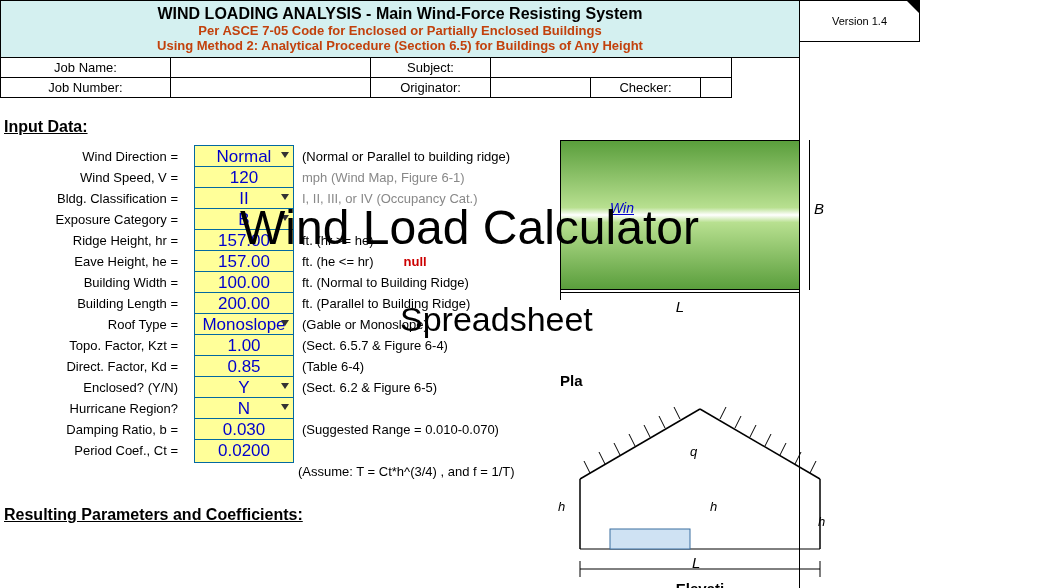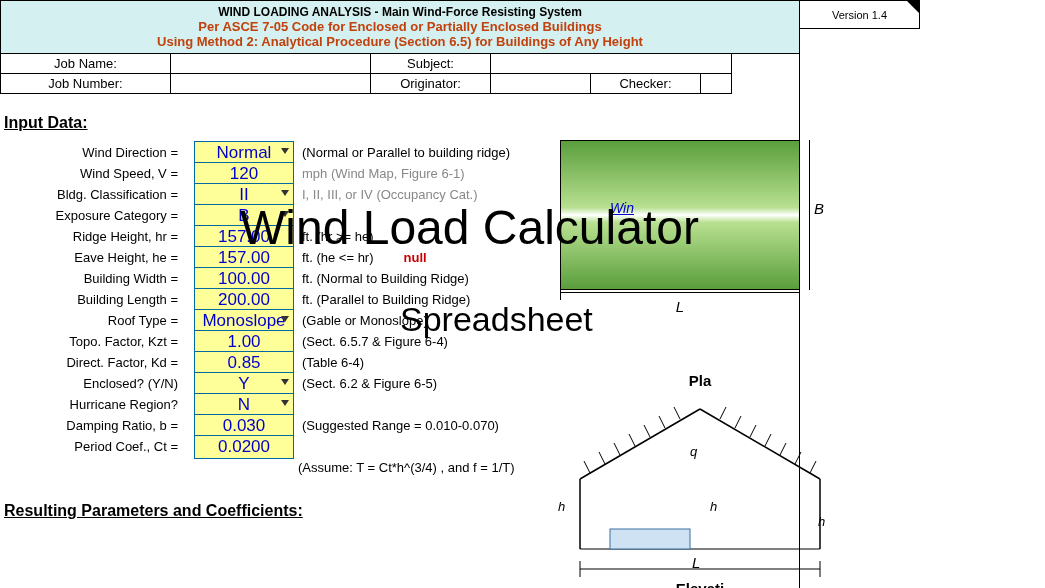--- a/index.html
+++ b/index.html
@@ -1,20 +1,20 @@
 <!DOCTYPE html>
 <html><head>
 <meta charset="utf-8">
 <style>
 * { box-sizing: border-box; margin: 0; padding: 0; }
 body { font-family: Arial, sans-serif; font-size: 13px; color: #000; background: #fff; width: 1045px; height: 588px; overflow: hidden; position: relative; }
 .header-band { background: #d4f0f0; border: 1px solid #000; width: 800px; padding: 4px 0; }
-.version-box { position: absolute; top: 0; left: 800px; width: 120px; height: 29px; border: 1px solid #000; border-left: none; display: flex; align-items: center; justify-content: center; font-size: 11px; color: #000; }
+.version-box { position: absolute; top: 0; left: 800px; width: 120px; height: 42px; border: 1px solid #000; border-left: none; display: flex; align-items: center; justify-content: center; font-size: 11px; color: #000; }
 .version-corner { position: absolute; top: 0; right: 0; width: 0; height: 0; border-style: solid; border-width: 0 12px 12px 0; border-color: transparent #000 transparent transparent; }
-.title { font-weight: bold; text-align: center; font-size: 12px; }
+.title { font-weight: bold; text-align: center; font-size: 16px; }
 .subtitle-red { color: #c2410c; font-weight: bold; text-align: center; font-size: 13px; }
 .info-row { display: flex; width: 732px; border-left: 1px solid #000; border-right: 1px solid #000; border-bottom: 1px solid #000; }
 .info-cell-label { border-right: 1px solid #000; padding: 2px 6px; text-align: center; font-size: 13px; }
 .info-cell-value { border-right: 1px solid #000; padding: 2px 6px; }
 .section-heading { font-weight: bold; text-decoration: underline; font-size: 16px; margin: 20px 0 10px 4px; }
 .input-table { margin-left: 4px; }
 .input-row { display: flex; align-items: center; height: 21px; }
 .input-label { width: 190px; text-align: right; padding-right: 16px; font-size: 13px; }
 .input-field { width: 100px; background: #ffff99; border: 1px solid #0369a1; text-align: center; color: #0000cc; font-weight: normal; font-size: 17px; padding: 1px 0; position: relative; }
 .input-field.dropdown::after { content: ""; position: absolute; right: 4px; top: 6px; width: 0; height: 0; border-left: 4px solid transparent; border-right: 4px solid transparent; border-top: 6px solid #333; }
@@ -25,21 +25,21 @@
 .plan-view { position: relative; width: 240px; height: 200px; }
 .plan-roof { position: absolute; top: 0; left: 0; width: 240px; height: 150px; background: linear-gradient(to bottom, #5a9e3c 0%, #b8e090 45%, #ffffff 50%, #b8e090 55%, #5a9e3c 100%); border: 1px solid #000; }
 .plan-dim-L { position: absolute; top: 158px; left: 0; width: 240px; text-align: center; font-style: italic; font-size: 15px; }
 .plan-dim-line-h { position: absolute; top: 152px; left: 0; width: 240px; height: 1px; background: #000; }
 .plan-dim-line-h::before, .plan-dim-line-h::after { content: ""; position: absolute; top: -8px; width: 1px; height: 16px; background: #000; }
 .plan-dim-line-h::before { left: 0; }
 .plan-dim-line-h::after { right: 0; }
 .plan-dim-B { position: absolute; top: 60px; right: -24px; font-style: italic; font-size: 15px; }
 .plan-dim-line-v { position: absolute; top: 0; right: -10px; width: 1px; height: 150px; background: #000; }
 .plan-win { position: absolute; top: 60px; left: 50px; color: #0000cc; font-style: italic; text-decoration: underline; font-size: 14px; }
-.plan-label { text-align: center; font-weight: bold; font-size: 15px; margin-top: 32px; }
+.plan-label { font-weight: bold; font-size: 15px; margin-top: 32px; }
 .elev-view { position: relative; width: 280px; height: 180px; margin-top: 10px; }
 .elev-label { position: absolute; bottom: -18px; width: 100%; text-align: center; font-weight: bold; font-size: 15px; }
 .watermark { position: absolute; top: 200px; left: 240px; font-size: 48px; font-weight: normal; color: #000; font-family: Arial, sans-serif; pointer-events: none; }
 .watermark2 { position: absolute; top: 300px; left: 400px; font-size: 34px; color: #000; pointer-events: none; }
 .right-border { position: absolute; top: 42px; left: 799px; width: 1px; height: 546px; background: #000; }
 </style>
 </head>
 <body>
 
 <div class="header-band">

